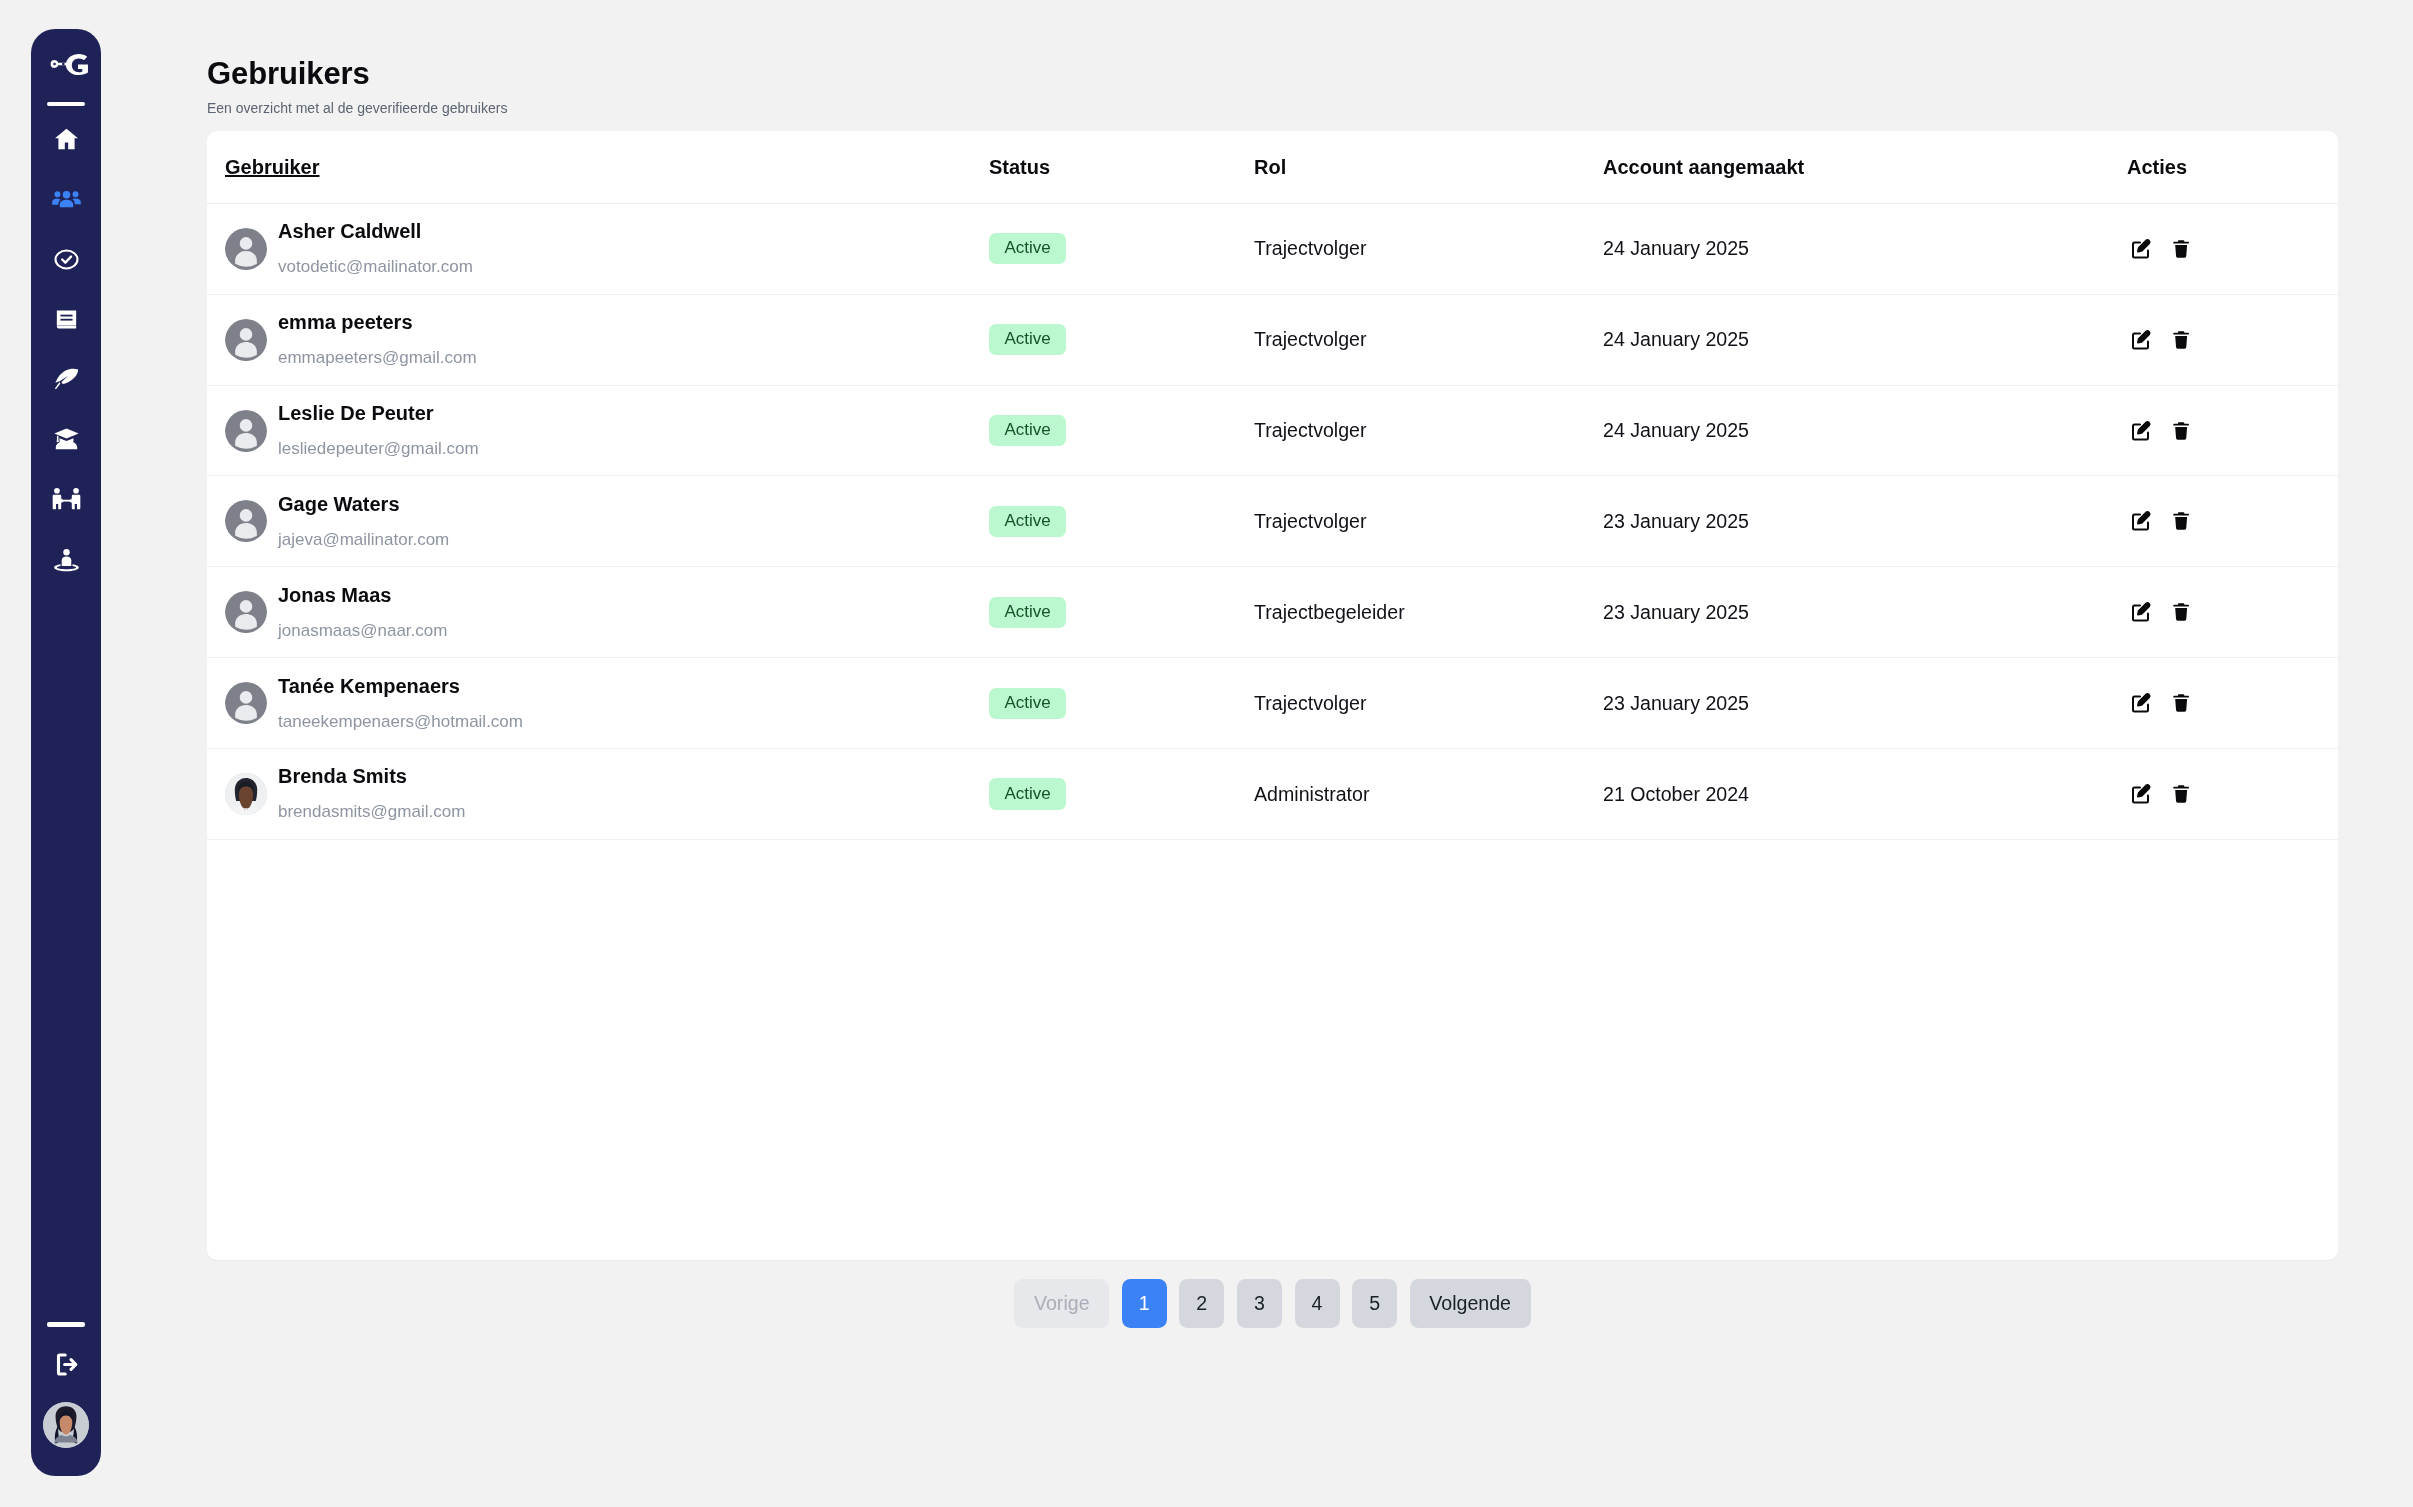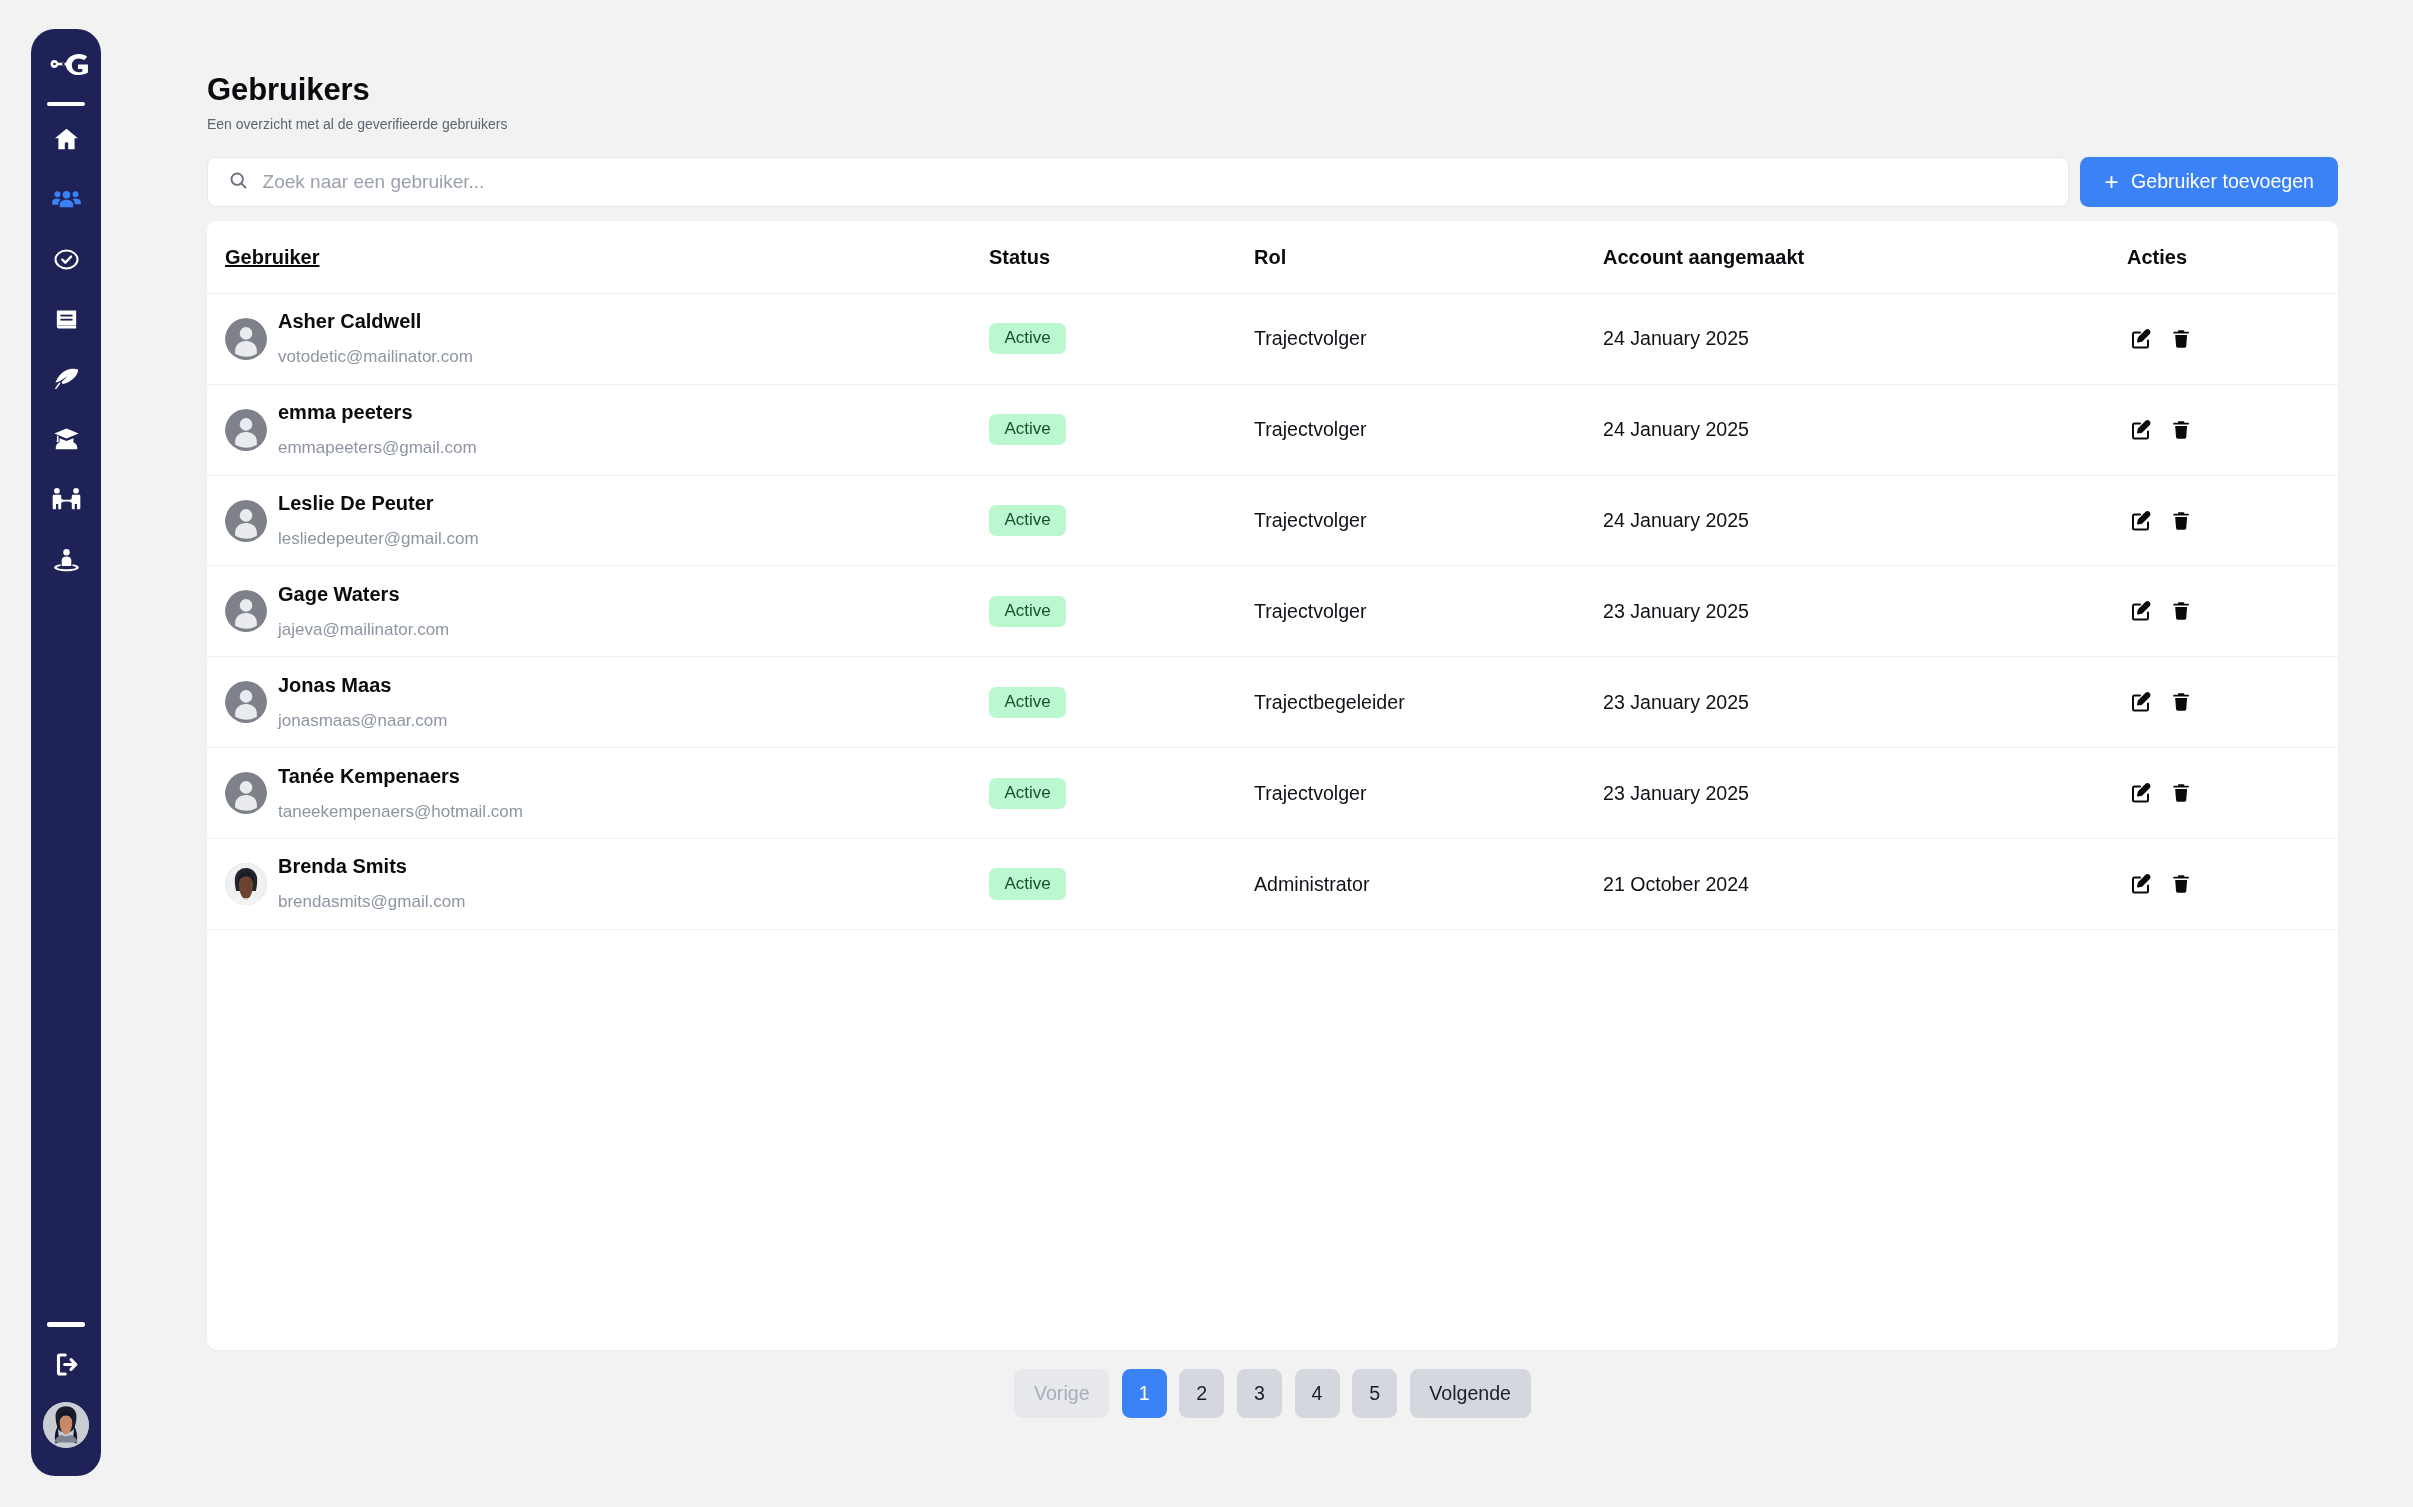--- a/index.html
+++ b/index.html
@@ -50,21 +50,21 @@
     width:46px;height:46px;border-radius:50%;
     margin-top:9.8px;margin-bottom:28px;
     overflow:hidden;cursor:pointer;
     background:#c9ccd4;
     position:relative;
   }
   .profile-avatar svg{display:block;}
 
   
   .main{
-    position:absolute;left:207px;top:72px;
+    position:absolute;left:207px;top:56px;
     width:2131px;
   }
   .page-title{
     font-size:31px;font-weight:bold;color:#0b0b0f;
     letter-spacing:-0.1px;
     line-height:1.15;
   }
   .page-subtitle{
     font-size:14px;color:#5b6472;margin-top:8.4px;
     line-height:1.2;
@@ -308,36 +308,20 @@
       </svg>
     </div>
 
   </aside>
 
   <main class="main">
 
     <h1 class="page-title">Gebruikers</h1>
     <p class="page-subtitle">Een overzicht met al de geverifieerde gebruikers</p>
 
-    <div class="search-row">
-      <div class="search-box">
-        <span>
-          <svg width="21" height="21" viewBox="0 0 24 24" fill="none" stroke="#6b7280" stroke-width="2.2" stroke-linecap="round">
-            <circle cx="10.5" cy="10.5" r="6.5"></circle>
-            <path d="m15.5 15.5 4.5 4.5"></path>
-          </svg>
-        </span>
-        <input class="search-input" type="text" placeholder="Zoek naar een gebruiker..." style="">
-      </div>
-
-      <button class="add-btn">
-        <span class="plus">+</span>
-        <span>Gebruiker toevoegen</span>
-      </button>
-    </div>
 
     <div class="table-card">
       <table>
         <colgroup>
           <col class="col-user">
             <col class="col-status">
             <col class="col-role">
             <col class="col-date">
             <col class="col-actions">
         </colgroup>

